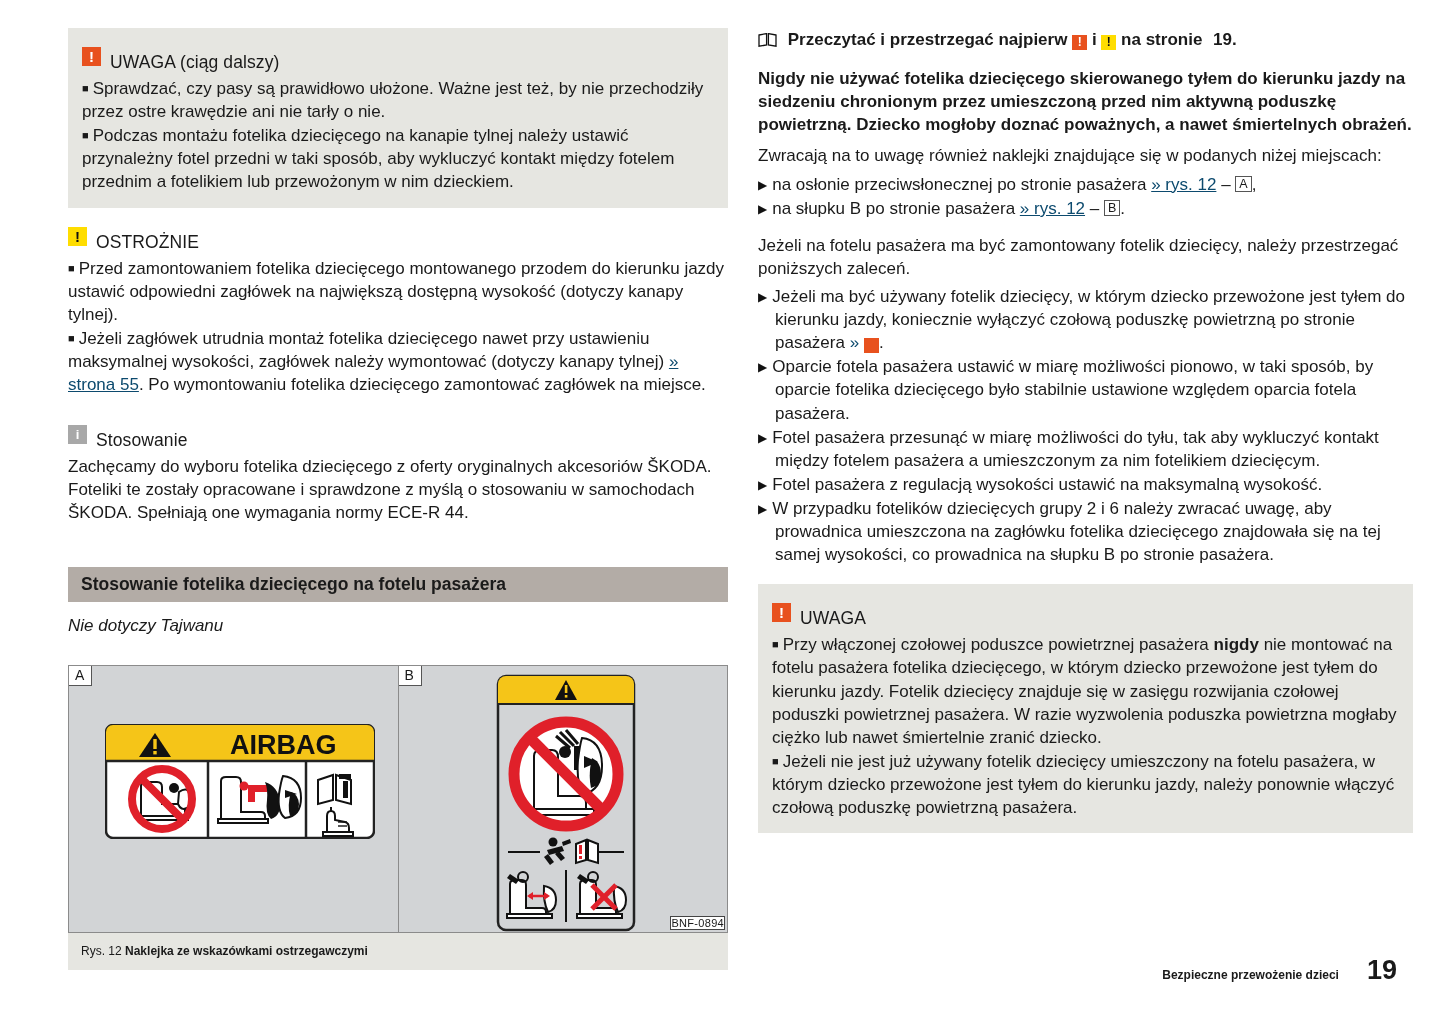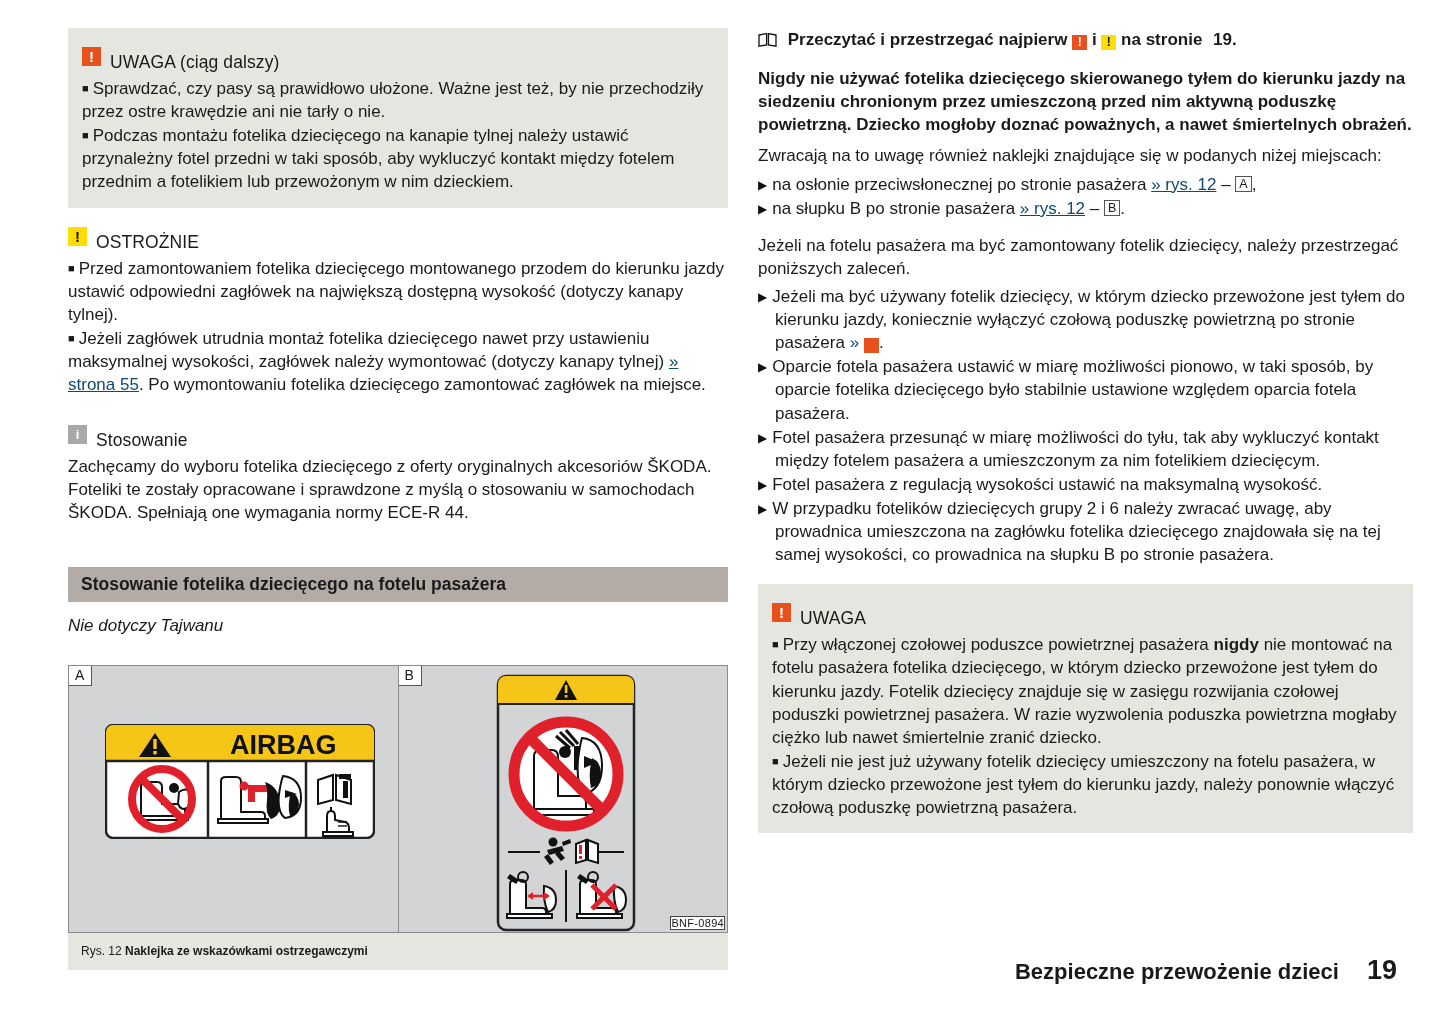--- a/index.html
+++ b/index.html
@@ -69,21 +69,21 @@
     position:absolute;right:2px;bottom:2px;background:#fff;border:1px solid #444;
     font-size:11px;padding:0 0;letter-spacing:.3px;z-index:4;
   }
   .figcap{font-size:12px;padding:11px 13px 12px 13px;}
   .figcap b{font-weight:bold;}
 
   
   .footer{
     position:absolute;bottom:33px;right:48px;display:flex;align-items:baseline;gap:28px;
   }
-  .footer .ftitle{font-weight:bold;font-size:22px;}
+  .footer .ftitle{font-weight:bold;font-size:12px;}
   .footer .fnum{font-weight:bold;font-size:27px;}
 
   
   .stickA{position:absolute;left:36px;top:58px;width:270px;height:115px;}
   .stickB{position:absolute;left:97px;top:8px;width:140px;height:258px;}
 </style>
 </head>
 <body>
 
 <div class="page">

